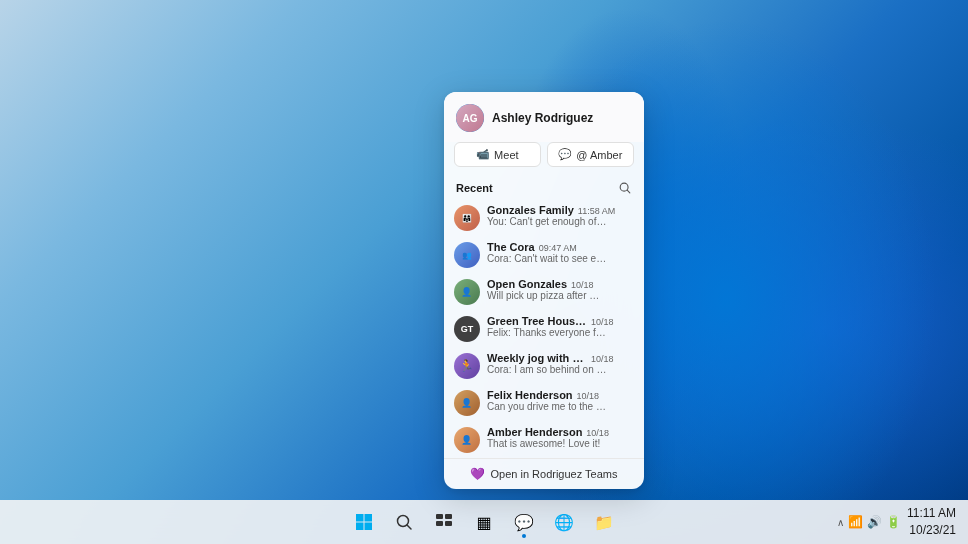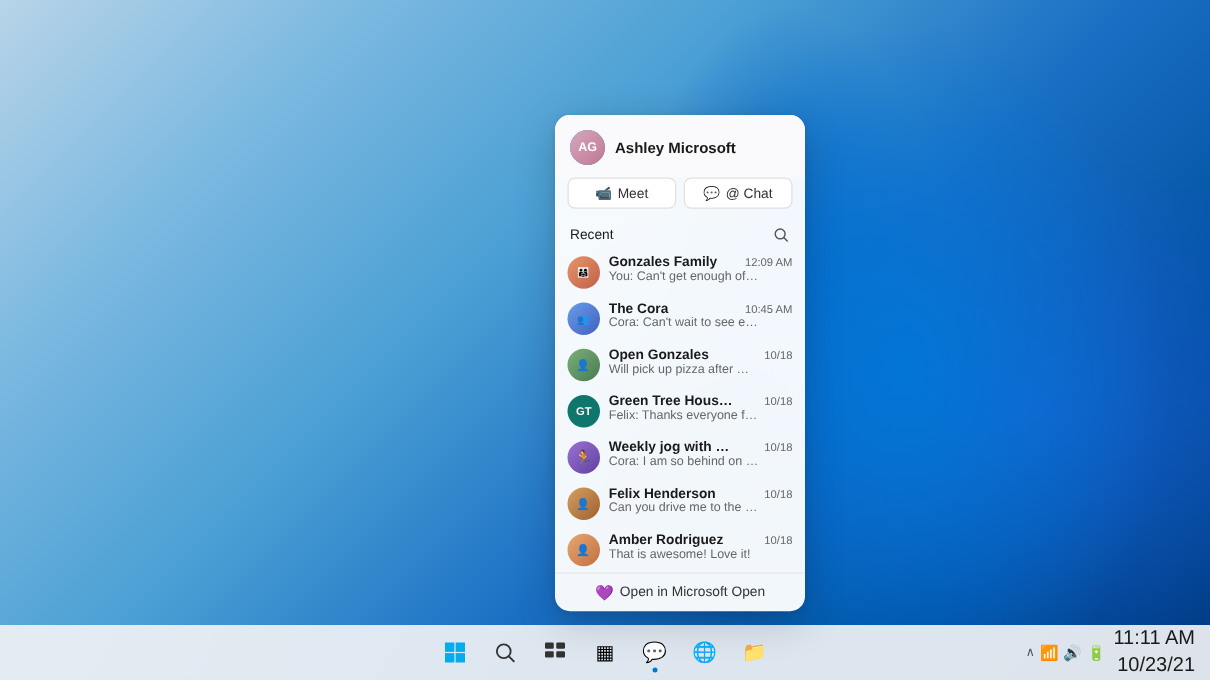--- a/index.html
+++ b/index.html
@@ -69,21 +69,21 @@
     .taskbar-right {
       display: flex;
       align-items: center;
       gap: 6px;
       font-size: 11px;
       color: #1a1a1a;
     }
 
     .taskbar-time {
       text-align: right;
-      font-size: 16px;
+      font-size: 12px;
       line-height: 1.4;
     }
 
     .taskbar-sys-icons {
       display: flex;
       align-items: center;
       gap: 4px;
     }
 
     
@@ -159,21 +159,21 @@
       color: #333;
       display: flex;
       align-items: center;
       justify-content: center;
       gap: 4px;
     }
 
     .panel-section-label {
       padding: 4px 12px 4px;
       font-size: 11px;
-      font-weight: 400;
+      font-weight: 700;
       color: #1a1a1a;
       display: flex;
       align-items: center;
       justify-content: space-between;
     }
 
     .search-icon-small {
       width: 14px;
       height: 14px;
       color: #555;
@@ -207,21 +207,20 @@
       margin-top: 1px;
     }
 
     .contact-info {
       flex: 1;
       min-width: 0;
     }
 
     .contact-top {
       display: flex;
-      justify-content: space-between;
       align-items: baseline;
     }
 
     .contact-name {
       font-size: 11px;
       font-weight: 600;
       color: #1a1a1a;
       white-space: nowrap;
       overflow: hidden;
       text-overflow: ellipsis;
@@ -270,79 +269,79 @@
 
 <div class="desktop">
   <div class="flower-bg"></div>
 
   <div class="chat-panel">
 
     <div class="panel-header">
       <div class="avatar-circle">
         <div class="avatar-img">AG</div>
       </div>
-      <span class="header-name">Ashley Microsoft</span>
+      <span class="header-name">Ashley Rodriguez</span>
     </div>
 
     <div class="panel-buttons">
       <button class="panel-btn">
         <span>📹</span>
         <span>Meet</span>
       </button>
       <button class="panel-btn">
         <span>💬</span>
-        <span>@ Chat</span>
+        <span>@ Amber</span>
       </button>
     </div>
 
     <div class="panel-section-label">
       <span>Recent</span>
       <svg class="search-icon-small" viewBox="0 0 16 16" fill="none" xmlns="http://www.w3.org/2000/svg">
         <circle cx="7" cy="7" r="4.5" stroke="#555" stroke-width="1.3"></circle>
         <line x1="10.5" y1="10.5" x2="13.5" y2="13.5" stroke="#555" stroke-width="1.3" stroke-linecap="round"></line>
       </svg>
     </div>
 
     <div class="contact-list">
 
       <div class="contact-item">
         <div class="contact-avatar" style="background: linear-gradient(135deg,#e8956a,#c0604a); font-size:8px; font-weight:700;">👨‍👩‍👧</div>
         <div class="contact-info">
           <div class="contact-top">
             <span class="contact-name">Gonzales Family</span>
-            <span class="contact-time">12:09 AM</span>
+            <span class="contact-time">11:58 AM</span>
           </div>
           <div class="contact-msg">You: Can't get enough of her.</div>
         </div>
       </div>
 
       <div class="contact-item">
         <div class="contact-avatar" style="background: linear-gradient(135deg,#6a9de8,#4060c0); font-size:8px;">👥</div>
         <div class="contact-info">
           <div class="contact-top">
             <span class="contact-name">The Cora</span>
-            <span class="contact-time">10:45 AM</span>
+            <span class="contact-time">09:47 AM</span>
           </div>
           <div class="contact-msg">Cora: Can't wait to see everyone!</div>
         </div>
       </div>
 
       <div class="contact-item">
         <div class="contact-avatar" style="background: linear-gradient(135deg,#7ab07a,#4a7a50);">👤</div>
         <div class="contact-info">
           <div class="contact-top">
             <span class="contact-name">Open Gonzales</span>
             <span class="contact-time">10/18</span>
           </div>
           <div class="contact-msg">Will pick up pizza after my practice.</div>
         </div>
       </div>
 
       <div class="contact-item">
-        <div class="contact-avatar" style="background: #0f766e; font-size:9px; font-weight:700; color:white;">GT</div>
+        <div class="contact-avatar" style="background: #404040; font-size:9px; font-weight:700; color:white;">GT</div>
         <div class="contact-info">
           <div class="contact-top">
             <span class="contact-name">Green Tree House PTA</span>
             <span class="contact-time">10/18</span>
           </div>
           <div class="contact-msg">Felix: Thanks everyone for attending today.</div>
         </div>
       </div>
 
       <div class="contact-item">
@@ -364,31 +363,31 @@
             <span class="contact-time">10/18</span>
           </div>
           <div class="contact-msg">Can you drive me to the PTA today?</div>
         </div>
       </div>
 
       <div class="contact-item">
         <div class="contact-avatar" style="background: linear-gradient(135deg,#e8a870,#c07040);">👤</div>
         <div class="contact-info">
           <div class="contact-top">
-            <span class="contact-name">Amber Rodriguez</span>
+            <span class="contact-name">Amber Henderson</span>
             <span class="contact-time">10/18</span>
           </div>
           <div class="contact-msg">That is awesome! Love it!</div>
         </div>
       </div>
     </div>
 
     <div class="panel-footer">
       <span style="font-size:12px;">💜</span>
-      <span class="footer-text">Open in Microsoft Open</span>
+      <span class="footer-text">Open in Rodriguez Teams</span>
     </div>
 
   </div>
 
   <div class="taskbar">
     <div style="width:60px;"></div>
 
     <div class="taskbar-center">
 
       <div class="taskbar-icon">

